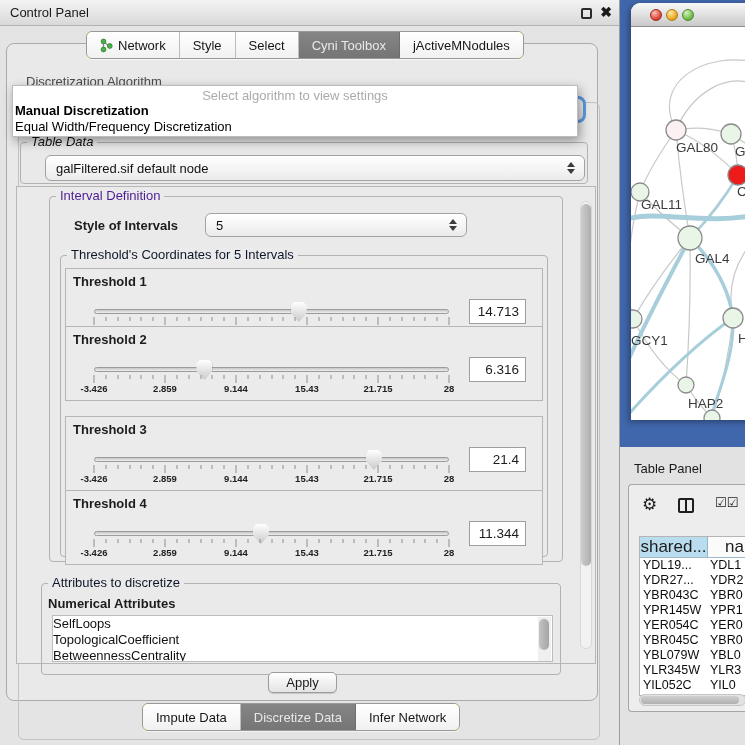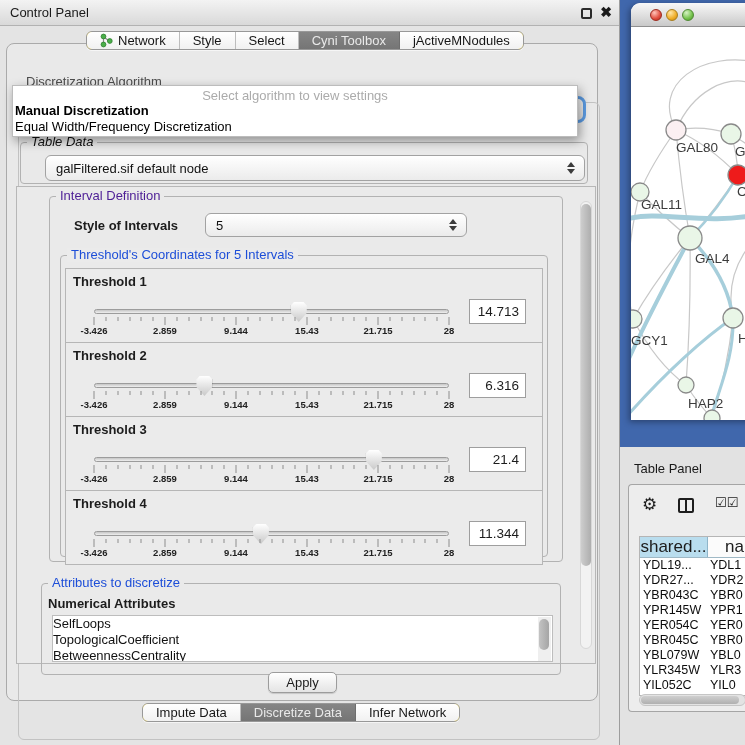--- a/index.html
+++ b/index.html
@@ -8,35 +8,35 @@
 
   
   #control-window { position:absolute; left:0; top:0; width:620px; height:745px; background:#e4e4e4; border-right:1px solid #9d9d9d; }
   #cp-titlebar { position:absolute; left:0; top:0; width:100%; height:26px;
      background:linear-gradient(#f3f3f3,#d9d9d9); border-bottom:1px solid #b2b2b2; }
   #cp-title { position:absolute; left:10px; top:5px; font-size:13px; color:#1a1a1a; }
   #cp-float { position:absolute; right:27px; top:8px; width:11px; height:11px; border:2px solid #2b2b2b; border-radius:2px; }
   #cp-close { position:absolute; right:7px; top:4px; font-size:14px; font-weight:bold; color:#1b1b1b; }
 
   
-  .segbar { position:absolute; display:flex; height:19px; border:1px solid #989898; border-radius:6px; background:#fde047; overflow:hidden; box-shadow:0 1px 0 rgba(255,255,255,.6); }
+  .segbar { position:absolute; display:flex; height:28px; border:1px solid #989898; border-radius:6px; background:#fde047; overflow:hidden; box-shadow:0 1px 0 rgba(255,255,255,.6); }
   .seg { display:flex; align-items:center; gap:5px; padding:0 13px; font-size:13px; color:#161616; border-right:1px solid #bdbdbd; background:linear-gradient(#ffffff,#f1f1f1); white-space:nowrap; }
   .seg:last-child { border-right:none; }
   .seg.sel { background:linear-gradient(#858585,#757575); color:#e9e9e9; border-right:1px solid #6e6e6e; }
   #top-tabs { left:86px; top:31px; }
   #bottom-tabs { left:142px; top:703px; }
 
   
   #outer-panel { position:absolute; left:6px; top:43px; width:592px; height:658px; border:1px solid #aaaaaa; border-radius:8px; background:#e9e9e9; }
   #inner-panel { position:absolute; left:11px; top:58px; width:582px; height:638px; border:1px solid #c2c2c2; border-radius:6px; }
 
   .group { position:absolute; border:1px solid #b2b2b2; border-radius:4px; }
   .glabel { position:absolute; top:-8px; left:6px; background:#e9e9e9; padding:0 4px; font-size:13px; line-height:14px; white-space:nowrap; }
   .glabel.green { color:#4c1d95; }
-  .glabel.blue { color:#1d4ed8; }
+  .glabel.blue { color:#0f172a; }
   .glabel.on-scroll { background:#eaeaea; }
 
   
   .combo { position:absolute; border:1px solid #a2a2a2; border-radius:6px; background:linear-gradient(#ffffff,#ebebeb); display:flex; align-items:center; padding-left:10px; font-size:13px; color:#111; box-shadow:inset 0 1px 0 #fff; }
   .spin { position:absolute; right:9px; top:50%; transform:translateY(-50%); display:flex; flex-direction:column; gap:2px; }
   .spin i { display:block; width:0; height:0; border-left:4px solid transparent; border-right:4px solid transparent; }
   .spin .up { border-bottom:5px solid #3c3c3c; }
   .spin .dn { border-top:5px solid #3c3c3c; }
   #algo-label { position:absolute; left:26px; top:74px; font-size:13px; color:#4c4c4c; z-index:5; }
   #algo-combo-focus { position:absolute; left:544px; top:96px; width:42px; height:27px; border:3px solid #5b9be2; border-radius:8px; background:linear-gradient(#f2f2f2,#dcdcdc); z-index:10; }
@@ -226,21 +226,21 @@
               <div class="ticklabels">
                 <b style="left:0%;">-3.426</b>
                 <b style="left:20%;">2.859</b>
                 <b style="left:40%;">9.144</b>
                 <b style="left:60%;">15.43</b>
                 <b style="left:80%;">21.715</b>
                 <b style="left:100%;">28</b>
               </div>
               <div class="t-value">14.713</div>
             </div>
-            <div class="tbox" style="top: 86px;">
+            <div class="tbox" style="top: 70px;">
               <div class="t-label">Threshold 2</div>
               <div class="track">
                 <div class="thumb-pt" style="left:30.999809075287978%"></div>
               </div>
               <div class="ticks">
                 <i style="left:0%;height:8px;top:0;"></i>
                 <i style="left:3.3333333333333335%;height:4px;top:0;"></i>
                 <i style="left:6.666666666666667%;height:4px;top:0;"></i>
                 <i style="left:10%;height:4px;top:0;"></i>
                 <i style="left:13.333333333333334%;height:4px;top:0;"></i>

